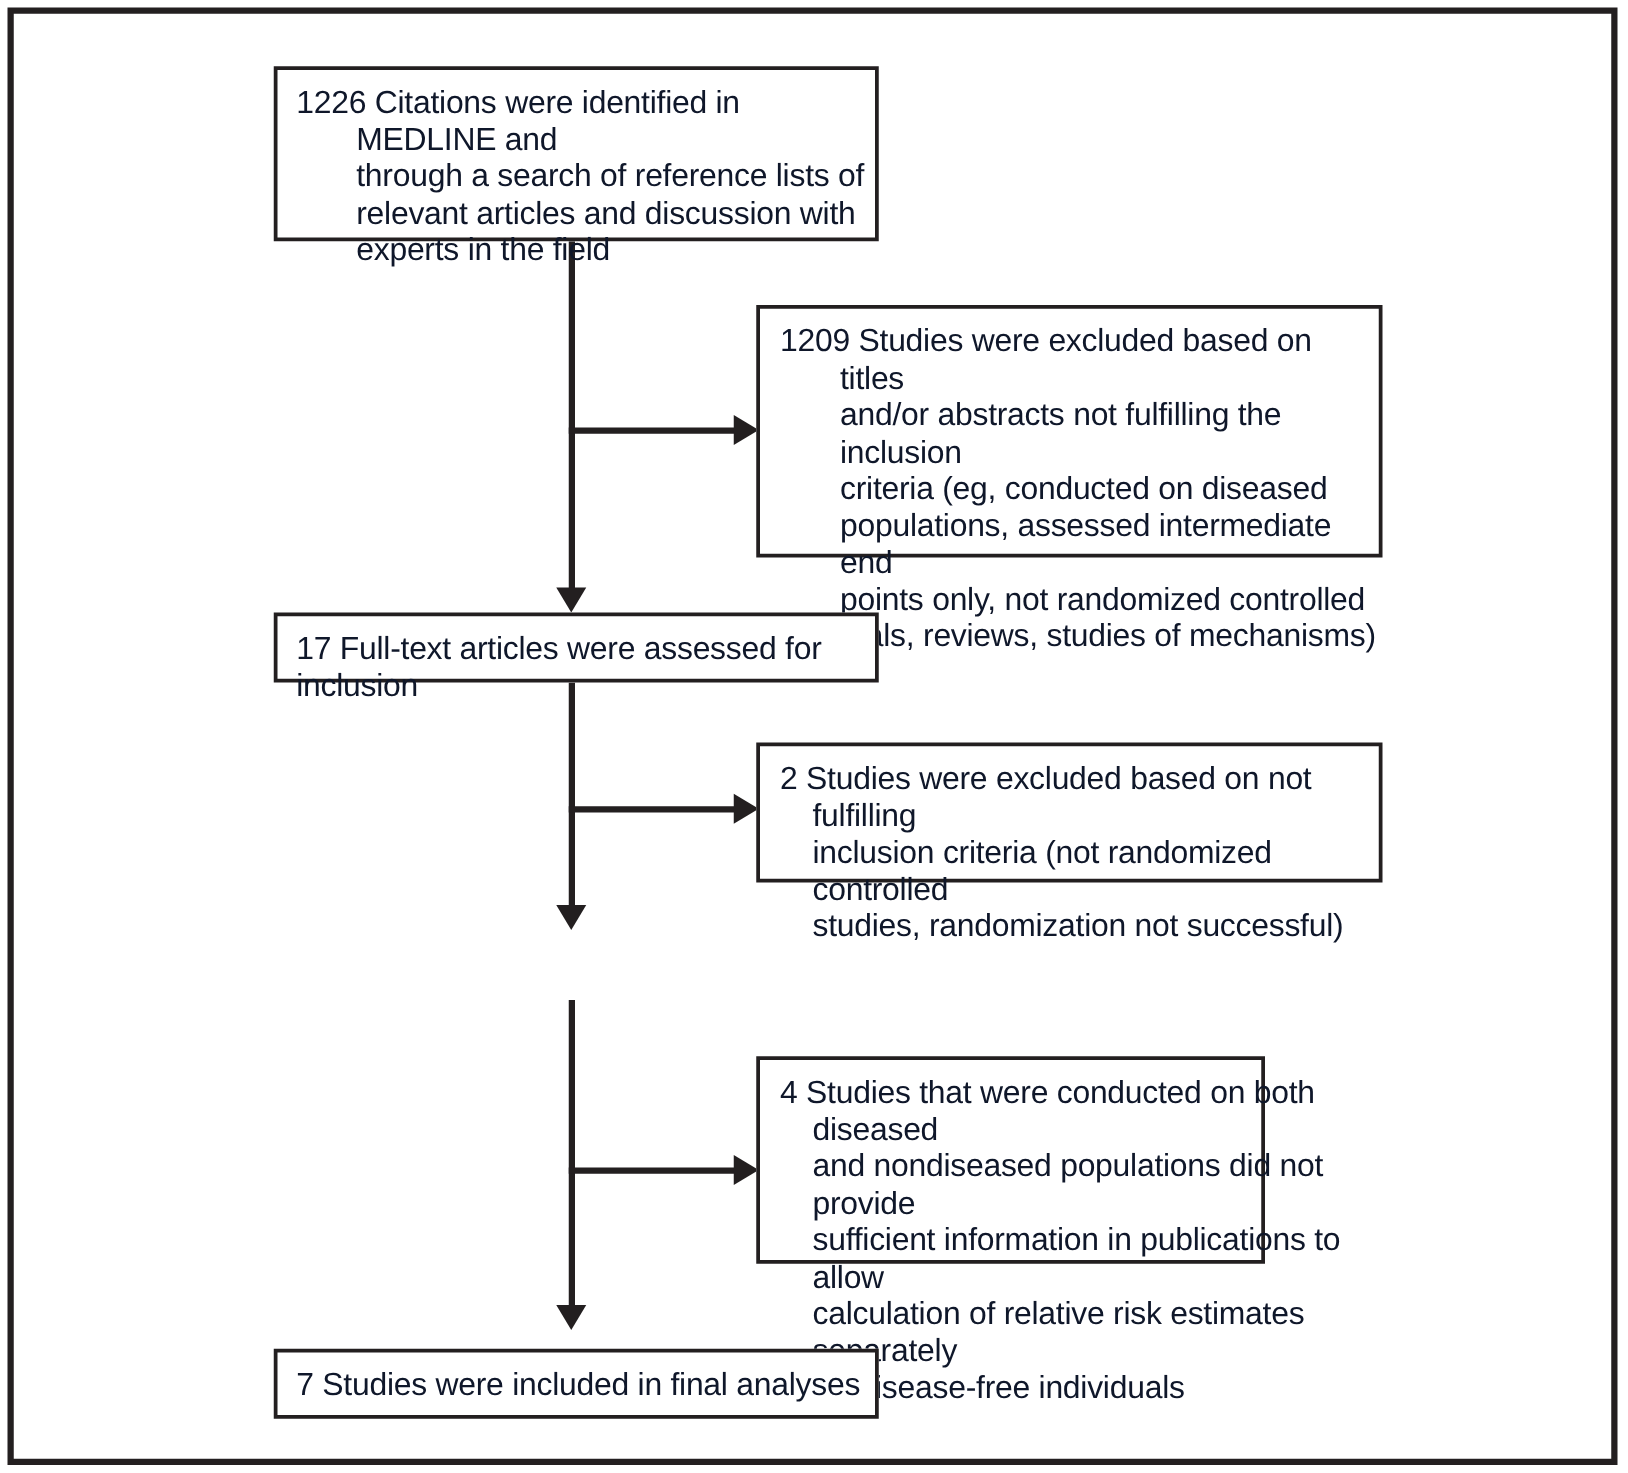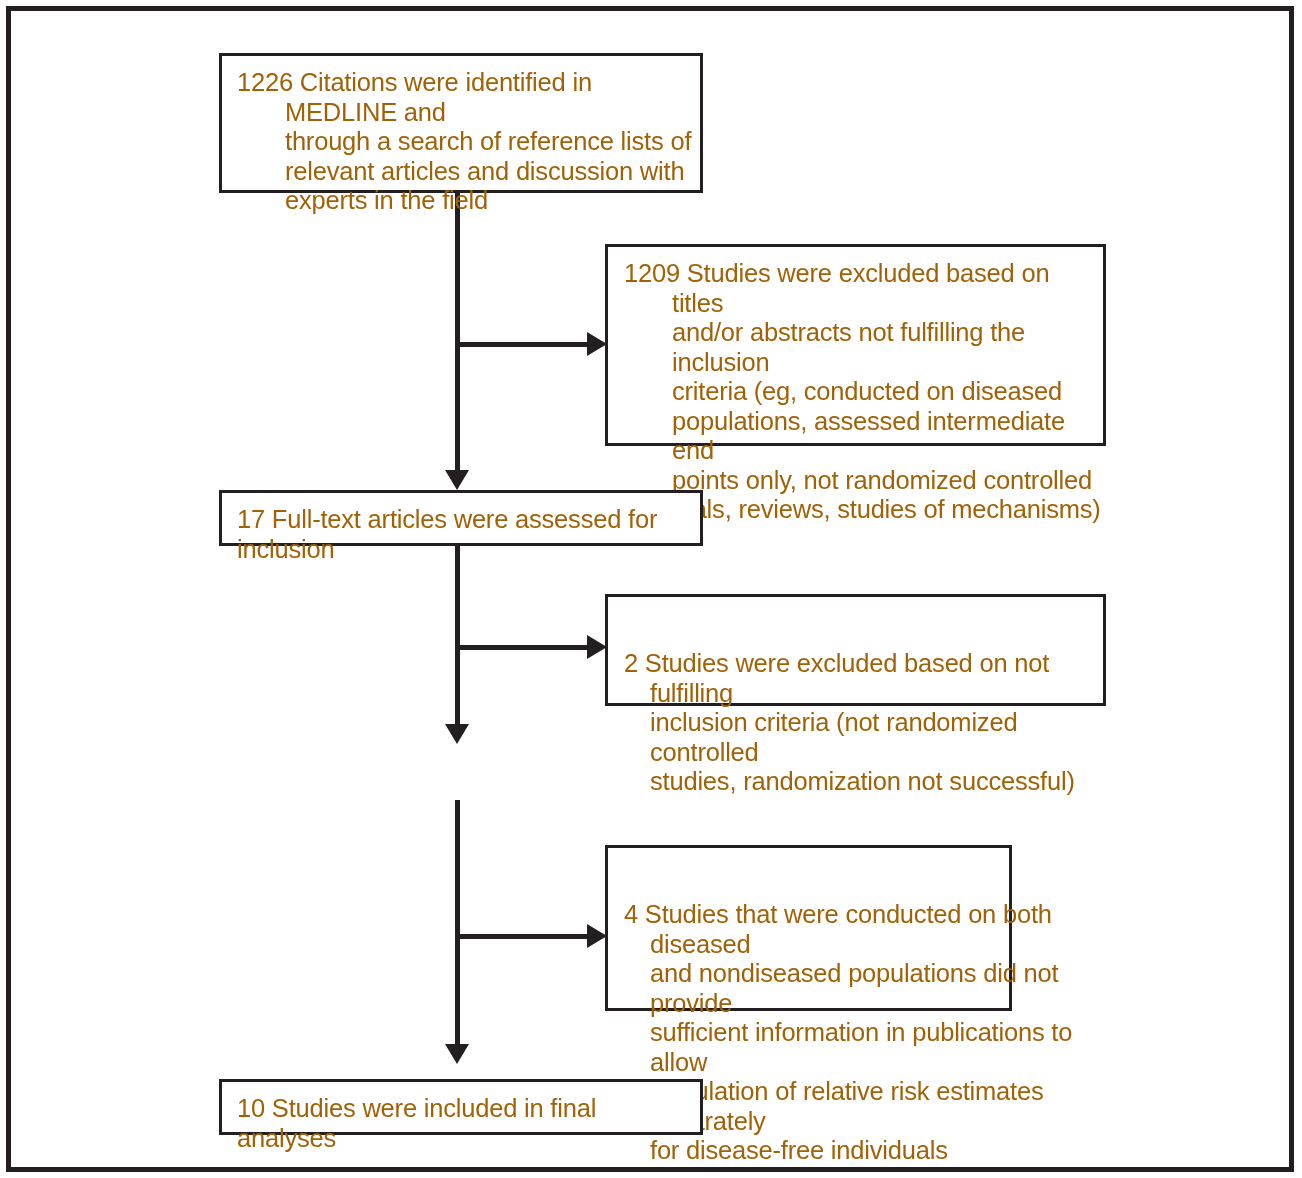--- a/index.html
+++ b/index.html
@@ -34,31 +34,30 @@
     background: #ffffff;
     box-sizing: border-box;
     z-index: 3;
   }
   .box-text {
     position: absolute;
     display: block;
     font-family: "Liberation Sans", sans-serif;
     font-size: 25.5px;
     line-height: 29.5px;
-    color: #a16207;
+    color: #0f172a;
     letter-spacing: -0.2px;
     white-space: pre-line;
     text-indent: -48px;
     padding-left: 48px;
     box-sizing: border-box;
   }
   .box-text.indent-sm {
     text-indent: -26px;
     padding-left: 26px;
-    margin-top: 40px;
   }
   .box-text.noindent {
     text-indent: 0;
     padding-left: 0;
   }
 
   
   .vline {
     position: absolute;
     width: 5px;
@@ -143,17 +142,17 @@
 
     <div class="flow-box" style="left:594px; top:834px; width:407px; height:166px;">
       <span class="box-text indent-sm" style="left:16px; top:12px; width:480px;">4 Studies that were conducted on both diseased
 and nondiseased populations did not provide
 sufficient information in publications to allow
 calculation of relative risk estimates separately
 for disease-free individuals</span>
     </div>
 
     <div class="flow-box" style="left:208px; top:1068px; width:484px; height:56px;">
-      <span class="box-text noindent" style="left:15px; top:12px; width:460px;">10  Studies were included in final analyses</span>
+      <span class="box-text noindent" style="left:15px; top:12px; width:460px;">7  Studies were included in final analyses</span>
     </div>
 
   </div>
 </div>
 
 </body></html>

